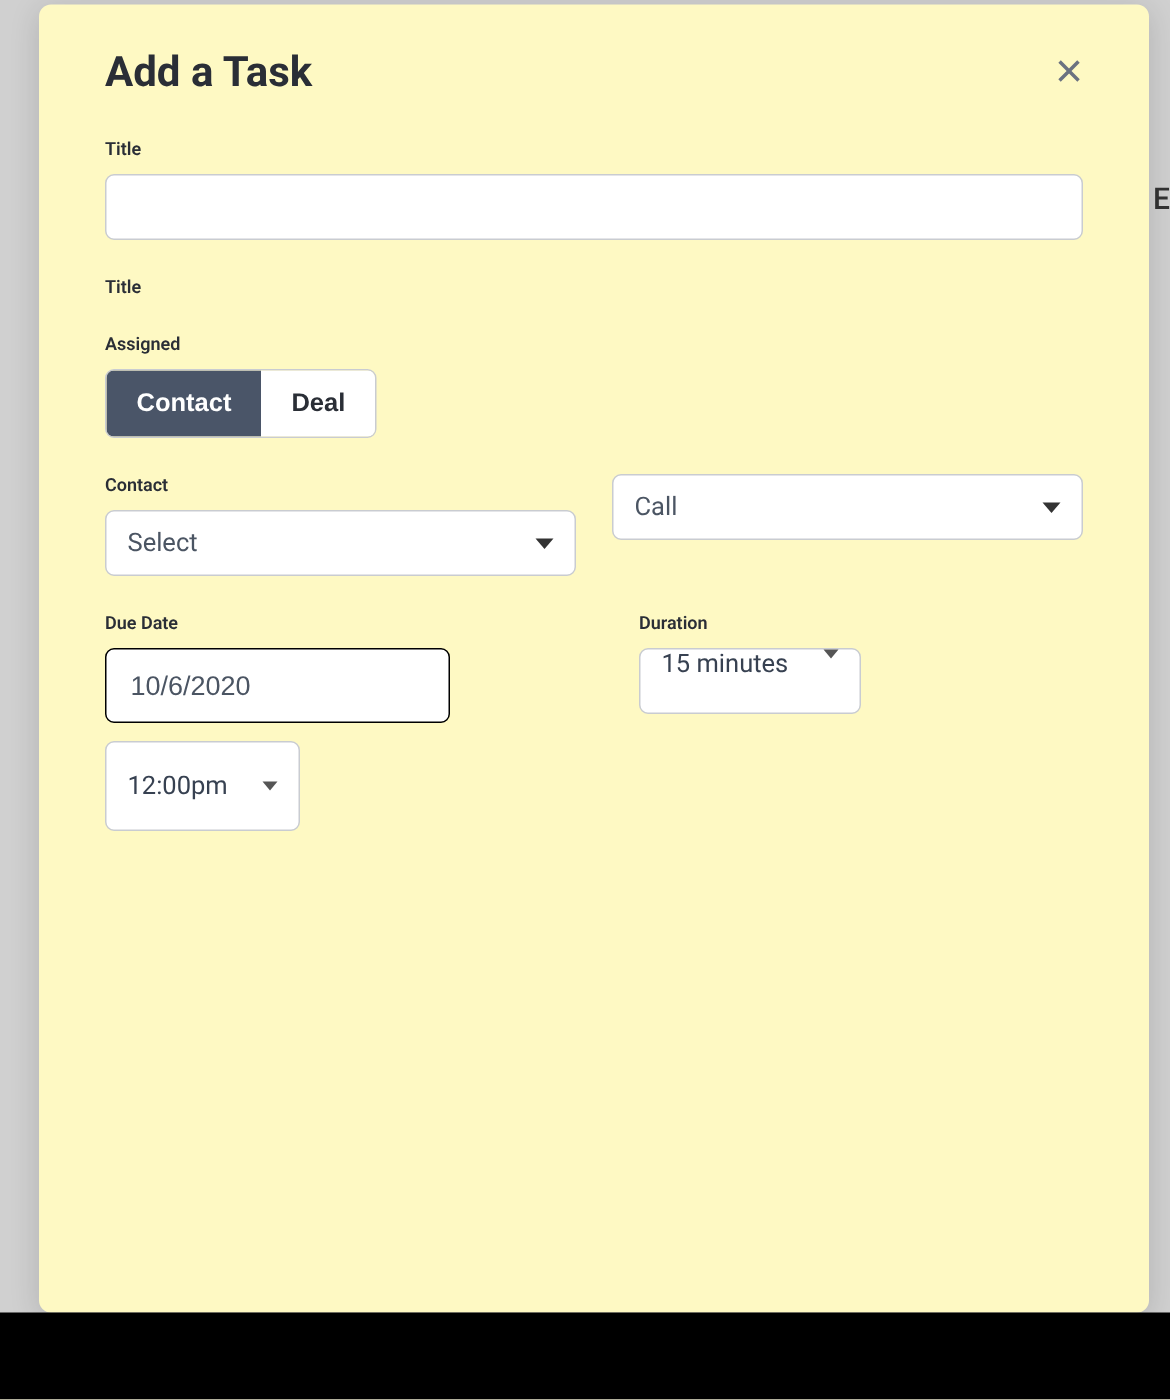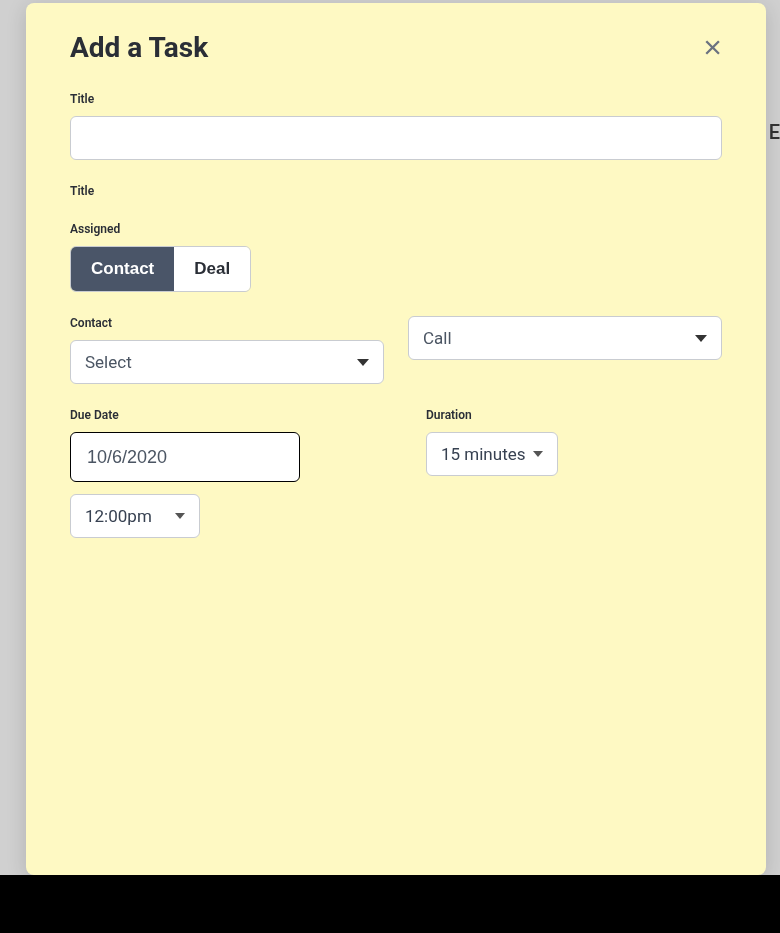--- a/index.html
+++ b/index.html
@@ -160,43 +160,43 @@
       border: 1px solid #000000;
       border-radius: 6px;
       padding: 0 16px;
       font-size: 18px;
       color: #4b5563;
       background: #fff;
       margin-bottom: 12px;
     }
     .time-select {
       width: 130px;
+      height: 60px;
+      border: 1px solid #c9ccd1;
+      border-radius: 6px;
+      padding: 0 14px;
+      font-size: 17px;
+      color: #374151;
+      background: #fff;
+      display: flex;
+      align-items: center;
+      justify-content: space-between;
+      cursor: pointer;
+    }
+    .duration-select {
+      width: 148px;
       height: 44px;
       border: 1px solid #c9ccd1;
       border-radius: 6px;
       padding: 0 14px;
       font-size: 17px;
       color: #374151;
       background: #fff;
       display: flex;
-      align-items: center;
-      justify-content: space-between;
-      cursor: pointer;
-    }
-    .duration-select {
-      width: 132px;
-      height: 44px;
-      border: 1px solid #c9ccd1;
-      border-radius: 6px;
-      padding: 14px 14px;
-      font-size: 17px;
-      color: #374151;
-      background: #fff;
-      display: flex;
-      align-items: center;
+      align-items: flex-start;
       justify-content: space-between;
       cursor: pointer;
     }
     .black-bar {
       position: absolute;
       left: 0;
       right: 0;
       bottom: 0;
       height: 58px;
       background: #000;

